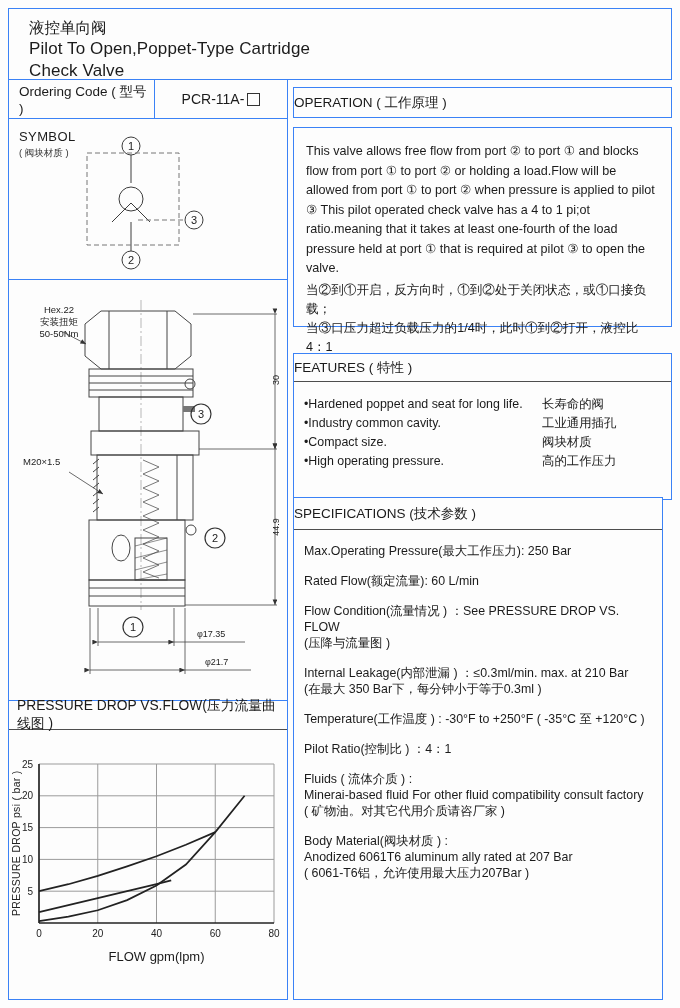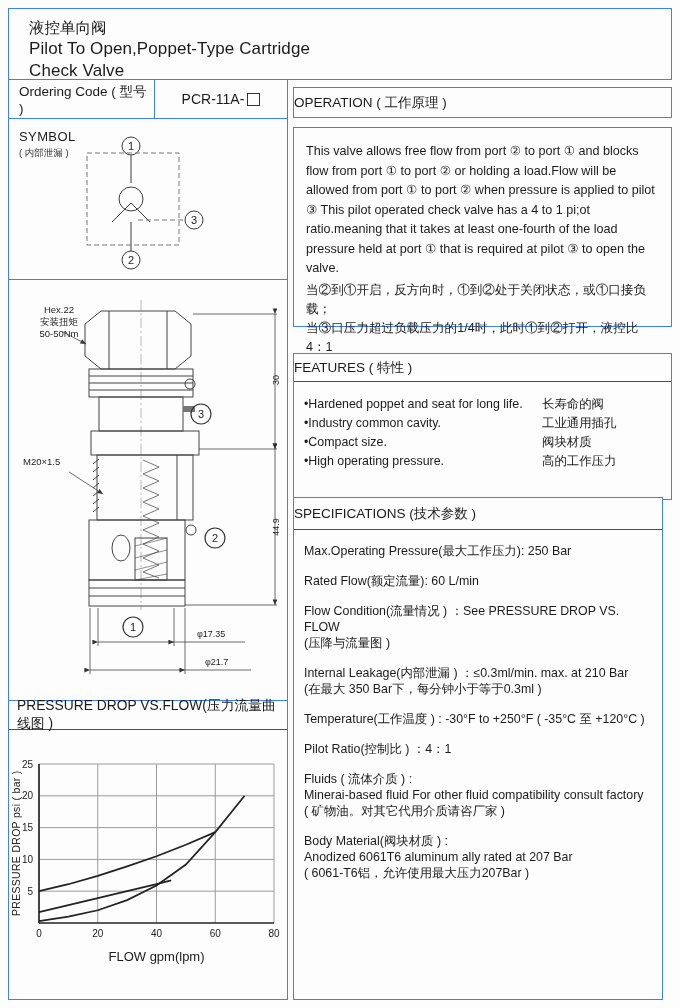--- a/index.html
+++ b/index.html
@@ -74,21 +74,21 @@
   <div class="box cell-olabel">
     <span>Ordering Code ( 型号 )</span>
   </div>
   <div class="box cell-ocode">
     <span>PCR-11A-</span>
     <span class="code-box"></span>
   </div>
 
   <div class="box symbol-box">
     <div class="symbol-title">SYMBOL</div>
-    <div class="symbol-sub">( 内部泄漏 )</div>
+    <div class="symbol-sub">( 阀块材质 )</div>
     <svg width="278" height="160" viewBox="0 0 278 160">
       <g stroke="#3c3c3c" fill="none" stroke-width="1">
         <circle cx="122" cy="27" r="9"></circle>
         <line x1="122" y1="36" x2="122" y2="64"></line>
         <circle cx="122" cy="80" r="12"></circle>
         <polyline points="103,103 122,84 141,103"></polyline>
         <line x1="122" y1="103" x2="122" y2="132"></line>
         <circle cx="122" cy="141" r="9"></circle>
         <rect x="78" y="34" width="92" height="92" stroke="#777" stroke-dasharray="5,3"></rect>
         <line x1="129" y1="101" x2="175" y2="101" stroke="#777" stroke-dasharray="5,3"></line>

